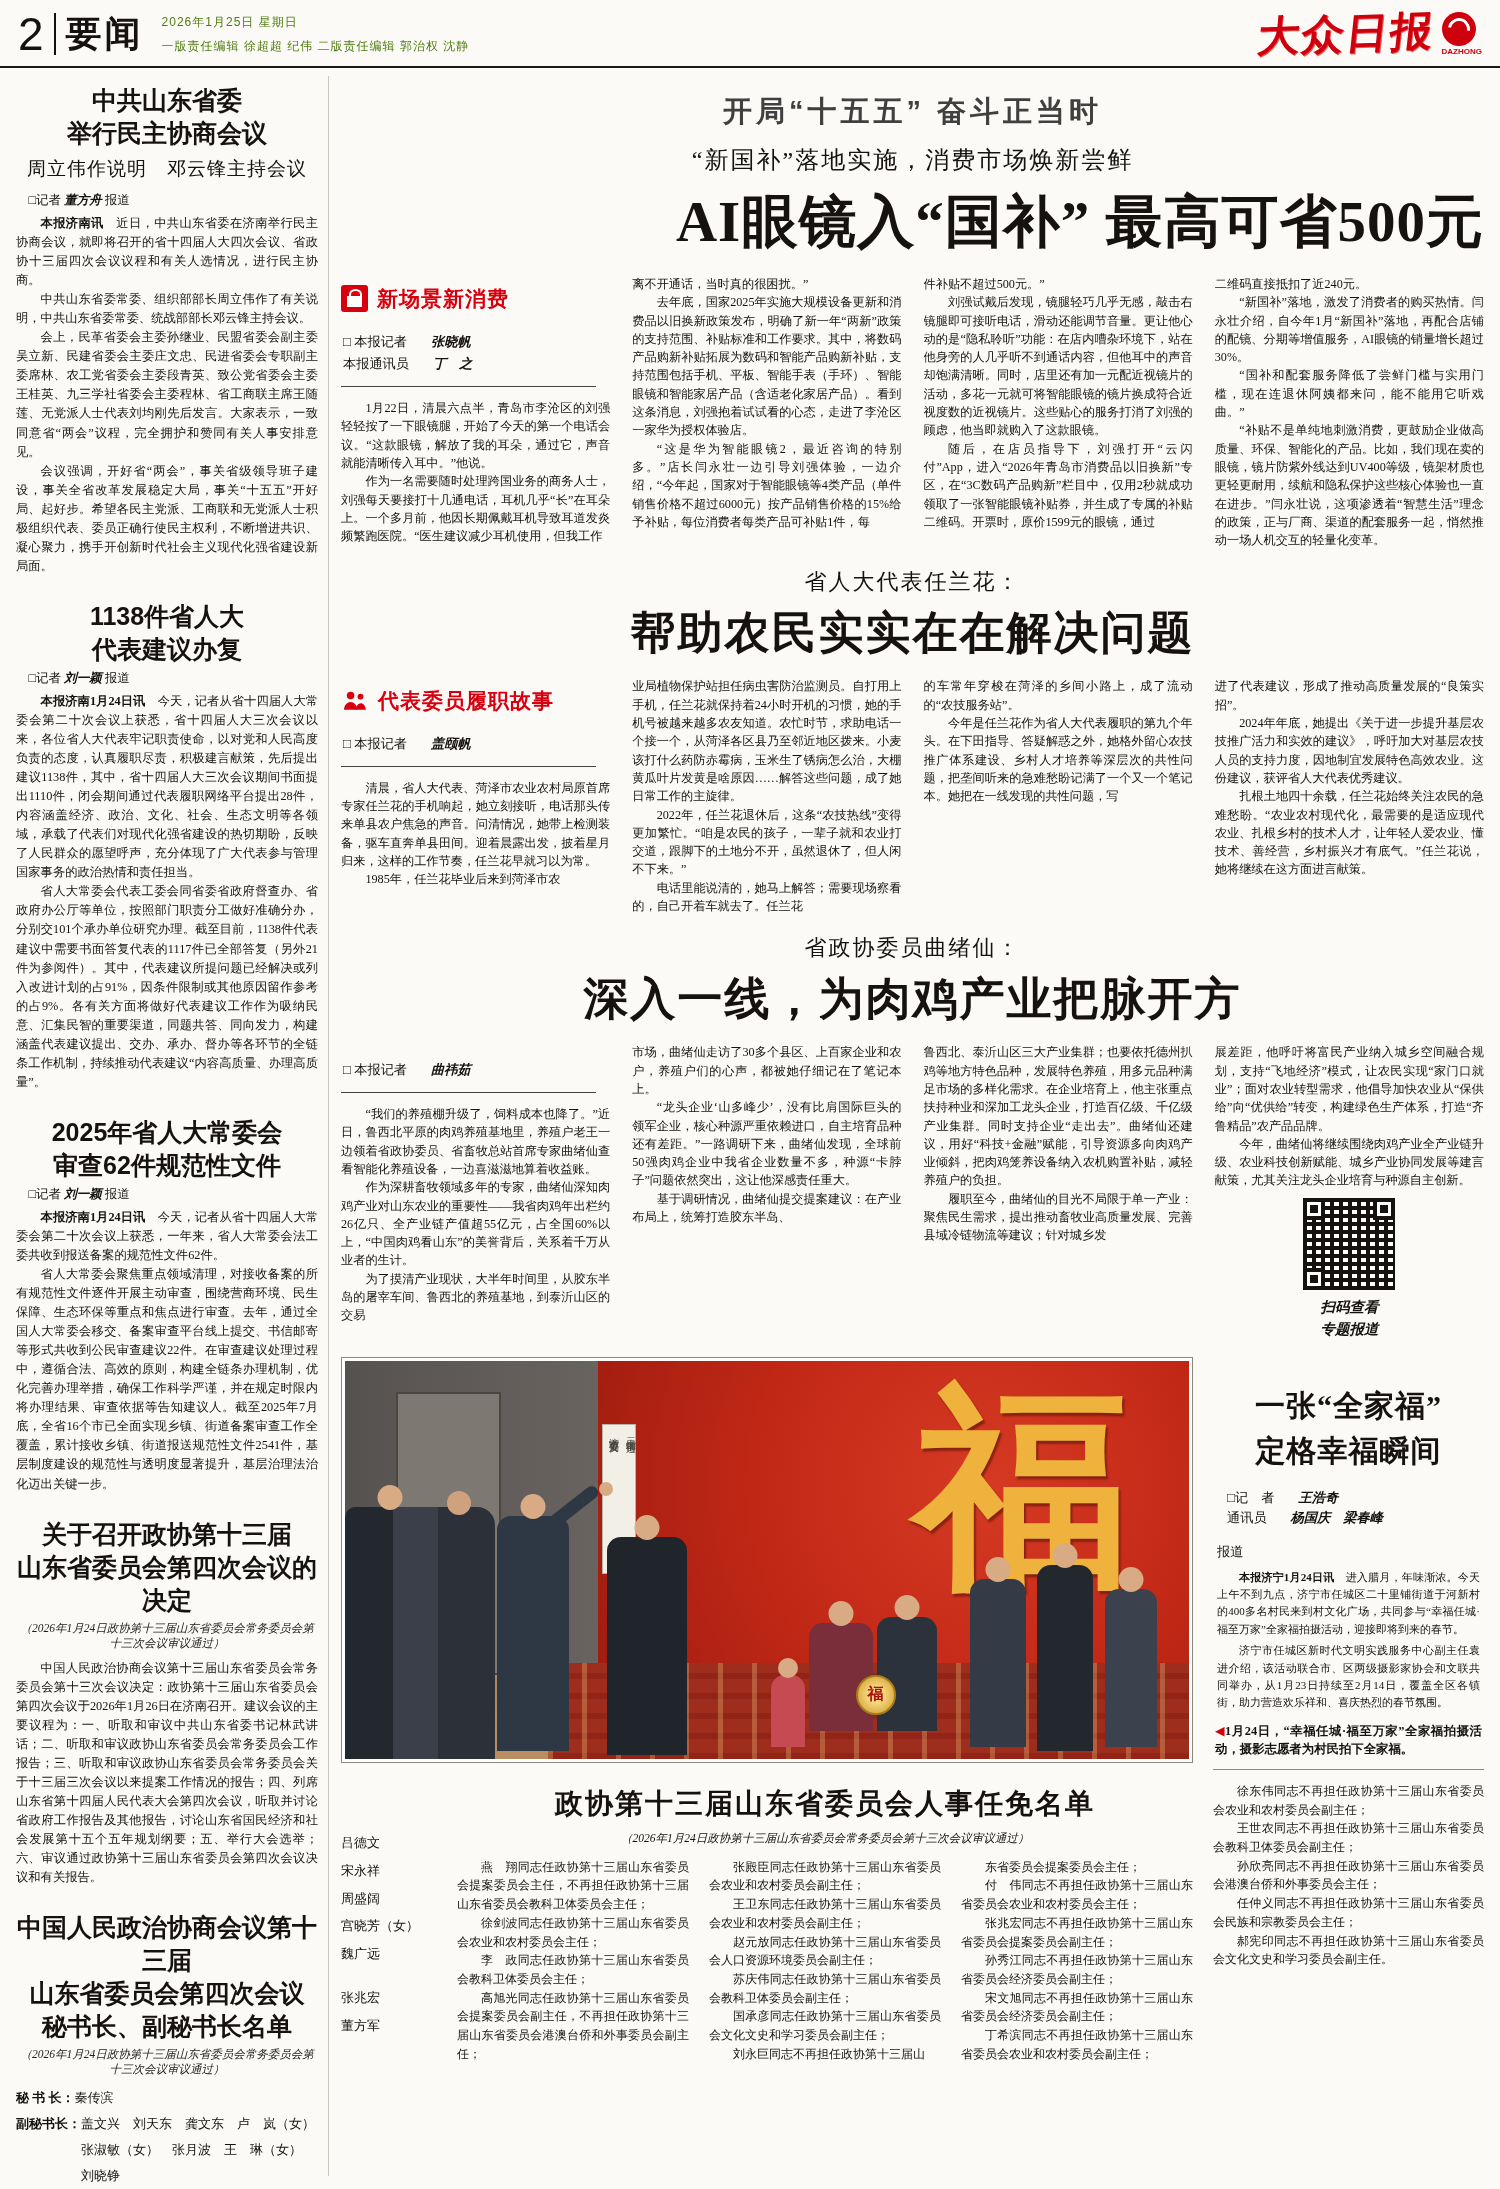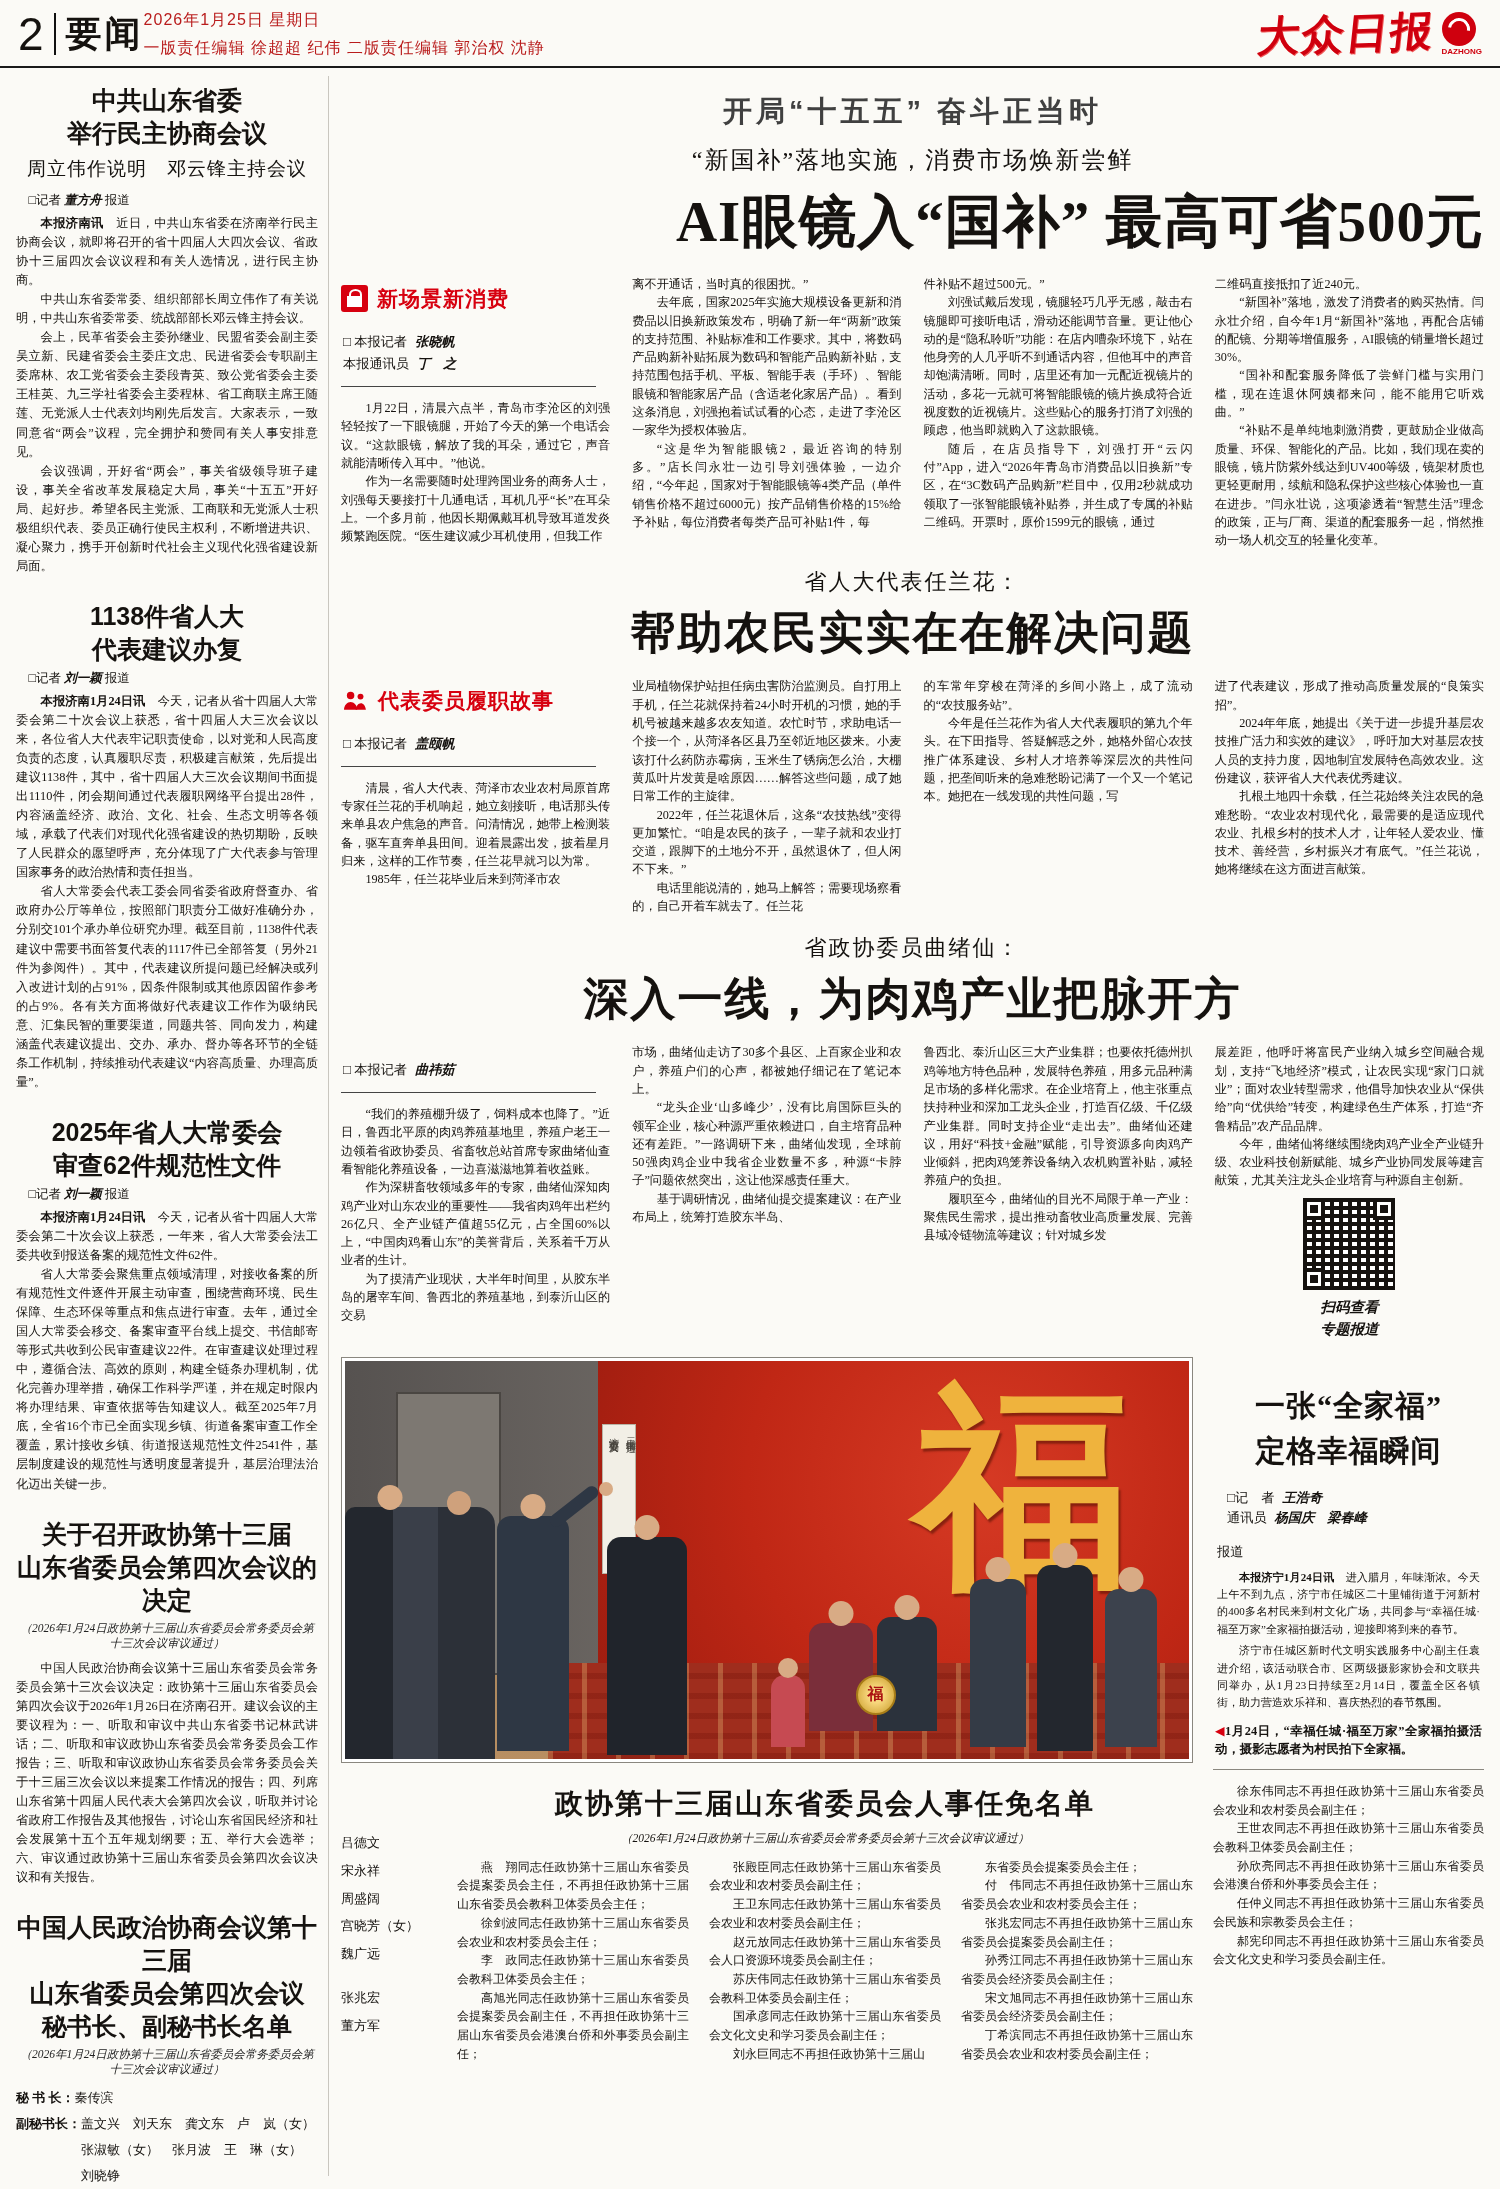--- a/index.html
+++ b/index.html
@@ -3,21 +3,21 @@
 <meta charset="utf-8">
 <style>
   html,body{margin:0;padding:0}
   body{width:1500px;height:2189px;overflow:hidden;background:#efeeea;font-family:"Liberation Serif","DejaVu Serif",serif;color:#15120f}
   .page{width:1500px;height:2189px;background:#fbfaf6;position:relative;box-sizing:border-box}
   
   header{display:flex;align-items:center;padding:6px 18px 4px;border-bottom:2px solid #1a1a1a;height:56px;box-sizing:content-box}
   .pnum{font-size:46px;font-family:"Liberation Sans",sans-serif;font-weight:400;line-height:1}
   .pbar{width:2px;height:42px;background:#111;margin:0 10px}
   .psec{font-size:36px;font-weight:900;font-family:"Liberation Sans",sans-serif;letter-spacing:3px}
-  .pdates{font-size:16px;font-family:"Liberation Sans",sans-serif;color:#b91c1c}
+  .pdates{margin-left:18px;font-size:12px;font-family:"Liberation Sans",sans-serif;color:#4d7c0f}
   .pdate{margin-bottom:7px;letter-spacing:1px}
   .peds{letter-spacing:1px}
   .masthead{margin-left:auto;display:flex;align-items:center;gap:8px}
   .mast-text{color:#cf000e;font-size:42px;font-weight:900;transform:skewX(-8deg) rotate(-2deg);letter-spacing:2px;text-shadow:1px 1px 0 #e55}
   .sealwrap{display:flex;flex-direction:column;align-items:flex-start}
   .seal{width:34px;height:34px;border-radius:50%;background:#cf000e;position:relative}
   .seal::after{content:"";position:absolute;inset:6px;border-radius:50%;border:3px solid #fff;border-left-color:transparent;border-bottom-color:transparent;transform:rotate(-35deg)}
   .mast-en{font-size:8px;color:#cf000e;font-family:"Liberation Sans",sans-serif;font-weight:bold;margin-top:1px}
   
   .content{display:flex;padding:8px 16px 0;box-sizing:border-box}
@@ -46,21 +46,21 @@
   .cols{display:flex;gap:22px;margin-top:14px}
   .c{flex:1;font-size:12.2px;line-height:1.5;text-align:justify;overflow:hidden}
   .c p{margin:0;text-indent:2em}
   .c p.ni,p.ni{text-indent:0}
   .badge1{display:flex;align-items:center;gap:9px;margin:8px 0 12px}
   .bag{width:27px;height:27px;background:#d7000f;border-radius:3px;position:relative;flex:none}
   .bag::before{content:"";position:absolute;left:8px;top:4px;width:9px;height:9px;border:2px solid #fff;border-bottom:none;border-radius:50% 50% 0 0}
   .bag::after{content:"";position:absolute;left:6px;top:11px;width:15px;height:11px;background:#fff}
   .badge-text{color:#d7000f;font-weight:900;font-size:21px;font-family:"Liberation Sans",sans-serif;letter-spacing:1px}
   .bylineblk{border-bottom:1px solid #444;padding:2px 2px 9px;margin:6px 14px 12px 0;font-size:13.2px}
-  .b-row{display:flex;gap:8px;margin:3px 0}
+  .b-row{display:flex;gap:24px;margin:3px 0}
   
   .qr{width:92px;height:92px;margin:8px auto 6px;position:relative;background:repeating-linear-gradient(0deg,#15120f 0 4px,transparent 4px 8px),repeating-linear-gradient(90deg,#15120f 0 4px,#fff 4px 9px)}
   .qre{position:absolute;width:22px;height:22px;border:4px solid #15120f;background:#fff;box-sizing:border-box}
   .qre::after{content:"";position:absolute;inset:3px;background:#15120f}
   .qr1{left:0;top:0}.qr2{right:0;top:0}.qr3{left:0;bottom:0}
   .qr-cap{font-style:italic;font-weight:bold;font-size:14.5px;text-align:center;line-height:1.55}
   
   .lower{display:flex;margin-top:16px}
   .lstack{width:852px;flex:none}
   .photo{border:1px solid #8a877f;padding:3px;background:#fff}

